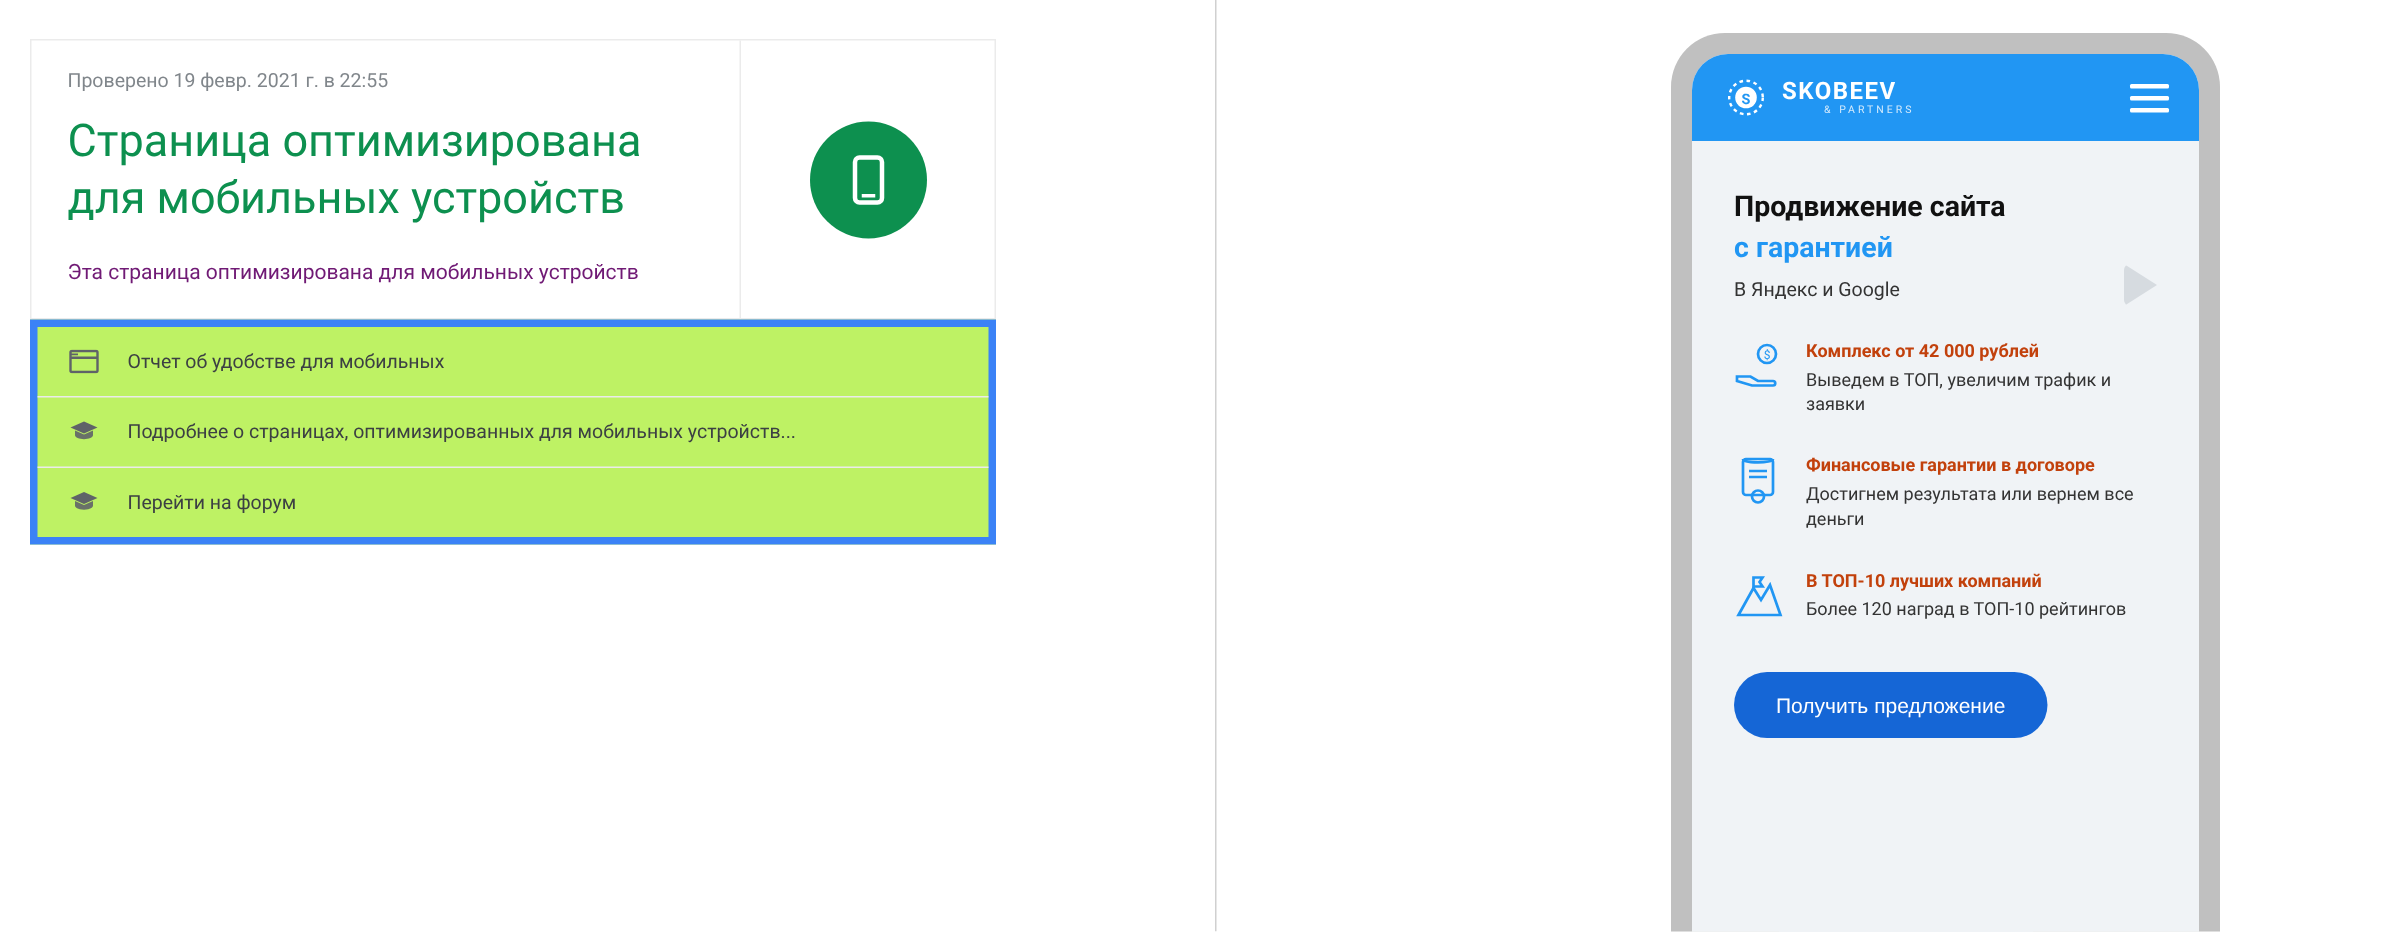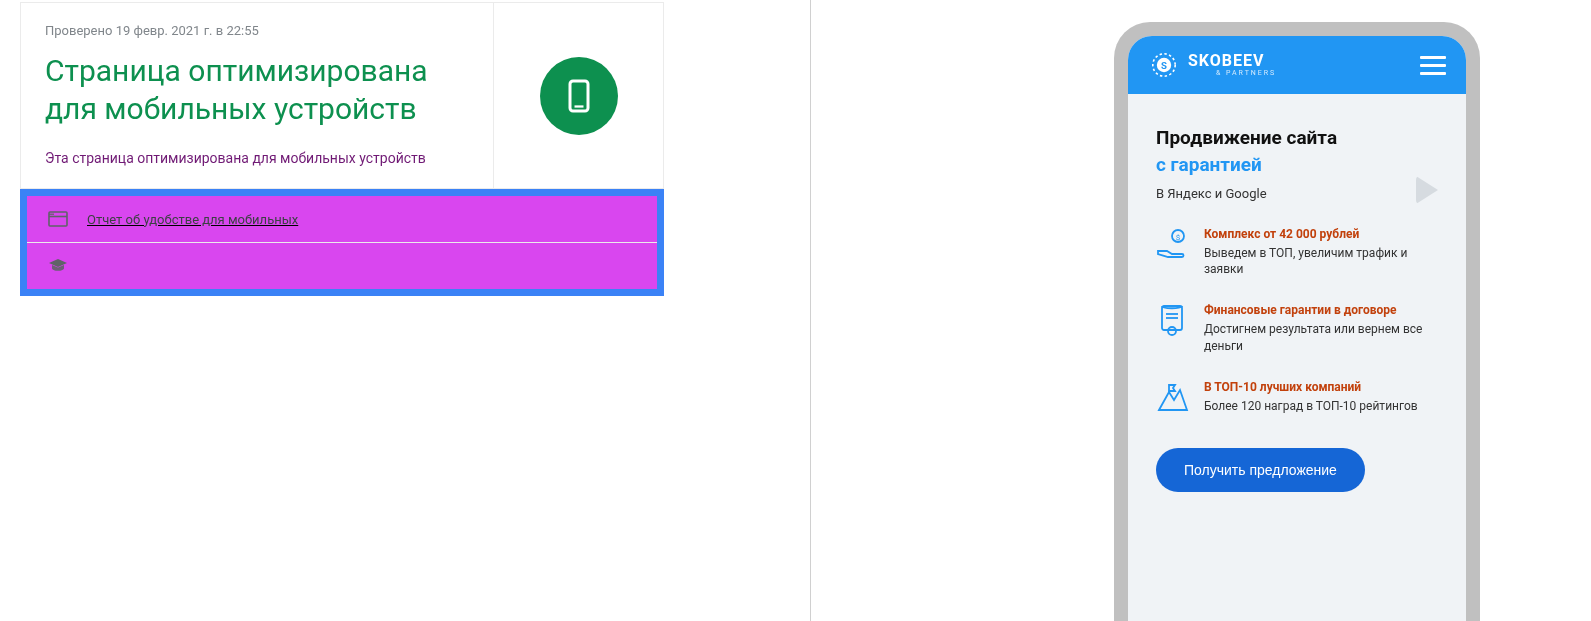--- a/index.html
+++ b/index.html
@@ -7,21 +7,21 @@
     font-family: Roboto, Arial, sans-serif;
     background: #fff;
     width: 1591px;
     height: 621px;
     position: relative;
     overflow: hidden;
   }
   .left-panel {
     position: absolute;
     left: 20px;
-    top: 2px;
+    top: 26px;
     width: 644px;
   }
   .result-card {
     background: #fff;
     border: 1px solid #ebebeb;
     display: flex;
   }
   .result-main {
     padding: 20px 24px 22px;
     flex: 1;
@@ -57,23 +57,22 @@
     display: flex;
     align-items: center;
     justify-content: center;
   }
   .section-title {
     font-size: 15px;
     color: #5f6368;
     margin: 24px 0 12px 4px;
   }
   .info-card {
-    background: #d946ef;
-    border: 7px solid #3b82f6;
-    text-decoration: underline;
+    background: #bef264;
+    border: 5px solid #3b82f6;
   }
   .info-row {
     display: flex;
     align-items: center;
     padding: 14px 20px;
     font-size: 13px;
     color: #3c4043;
     border-bottom: 1px solid #ebebeb;
     cursor: pointer;
   }
@@ -224,20 +223,30 @@
       </span>
       <span>Отчет об удобстве для мобильных</span>
     </div>
     <div class="info-row">
       <span class="ricon">
         <svg width="20" height="16" viewBox="0 0 20 16" fill="#5f6368">
           <path d="M10 1 L19 5 L10 9 L1 5 Z"></path>
           <path d="M4 7 v3.2 c0 1.4 2.9 2.6 6 2.6 s6-1.2 6-2.6 V7 l-6 2.6 Z" opacity="0.9"></path>
         </svg>
       </span>
+      <span>Подробнее о страницах, оптимизированных для мобильных устройств...</span>
+    </div>
+    <div class="info-row">
+      <span class="ricon">
+        <svg width="20" height="16" viewBox="0 0 20 16" fill="#5f6368">
+          <path d="M10 1 L19 5 L10 9 L1 5 Z"></path>
+          <path d="M4 7 v3.2 c0 1.4 2.9 2.6 6 2.6 s6-1.2 6-2.6 V7 l-6 2.6 Z" opacity="0.9"></path>
+        </svg>
+      </span>
+      <span>Перейти на форум</span>
     </div>
   </div>
 </div>
 
 <div class="divider-line"></div>
 
 <div class="phone-frame">
   <div class="phone-screen">
 
     <div class="site-header">

